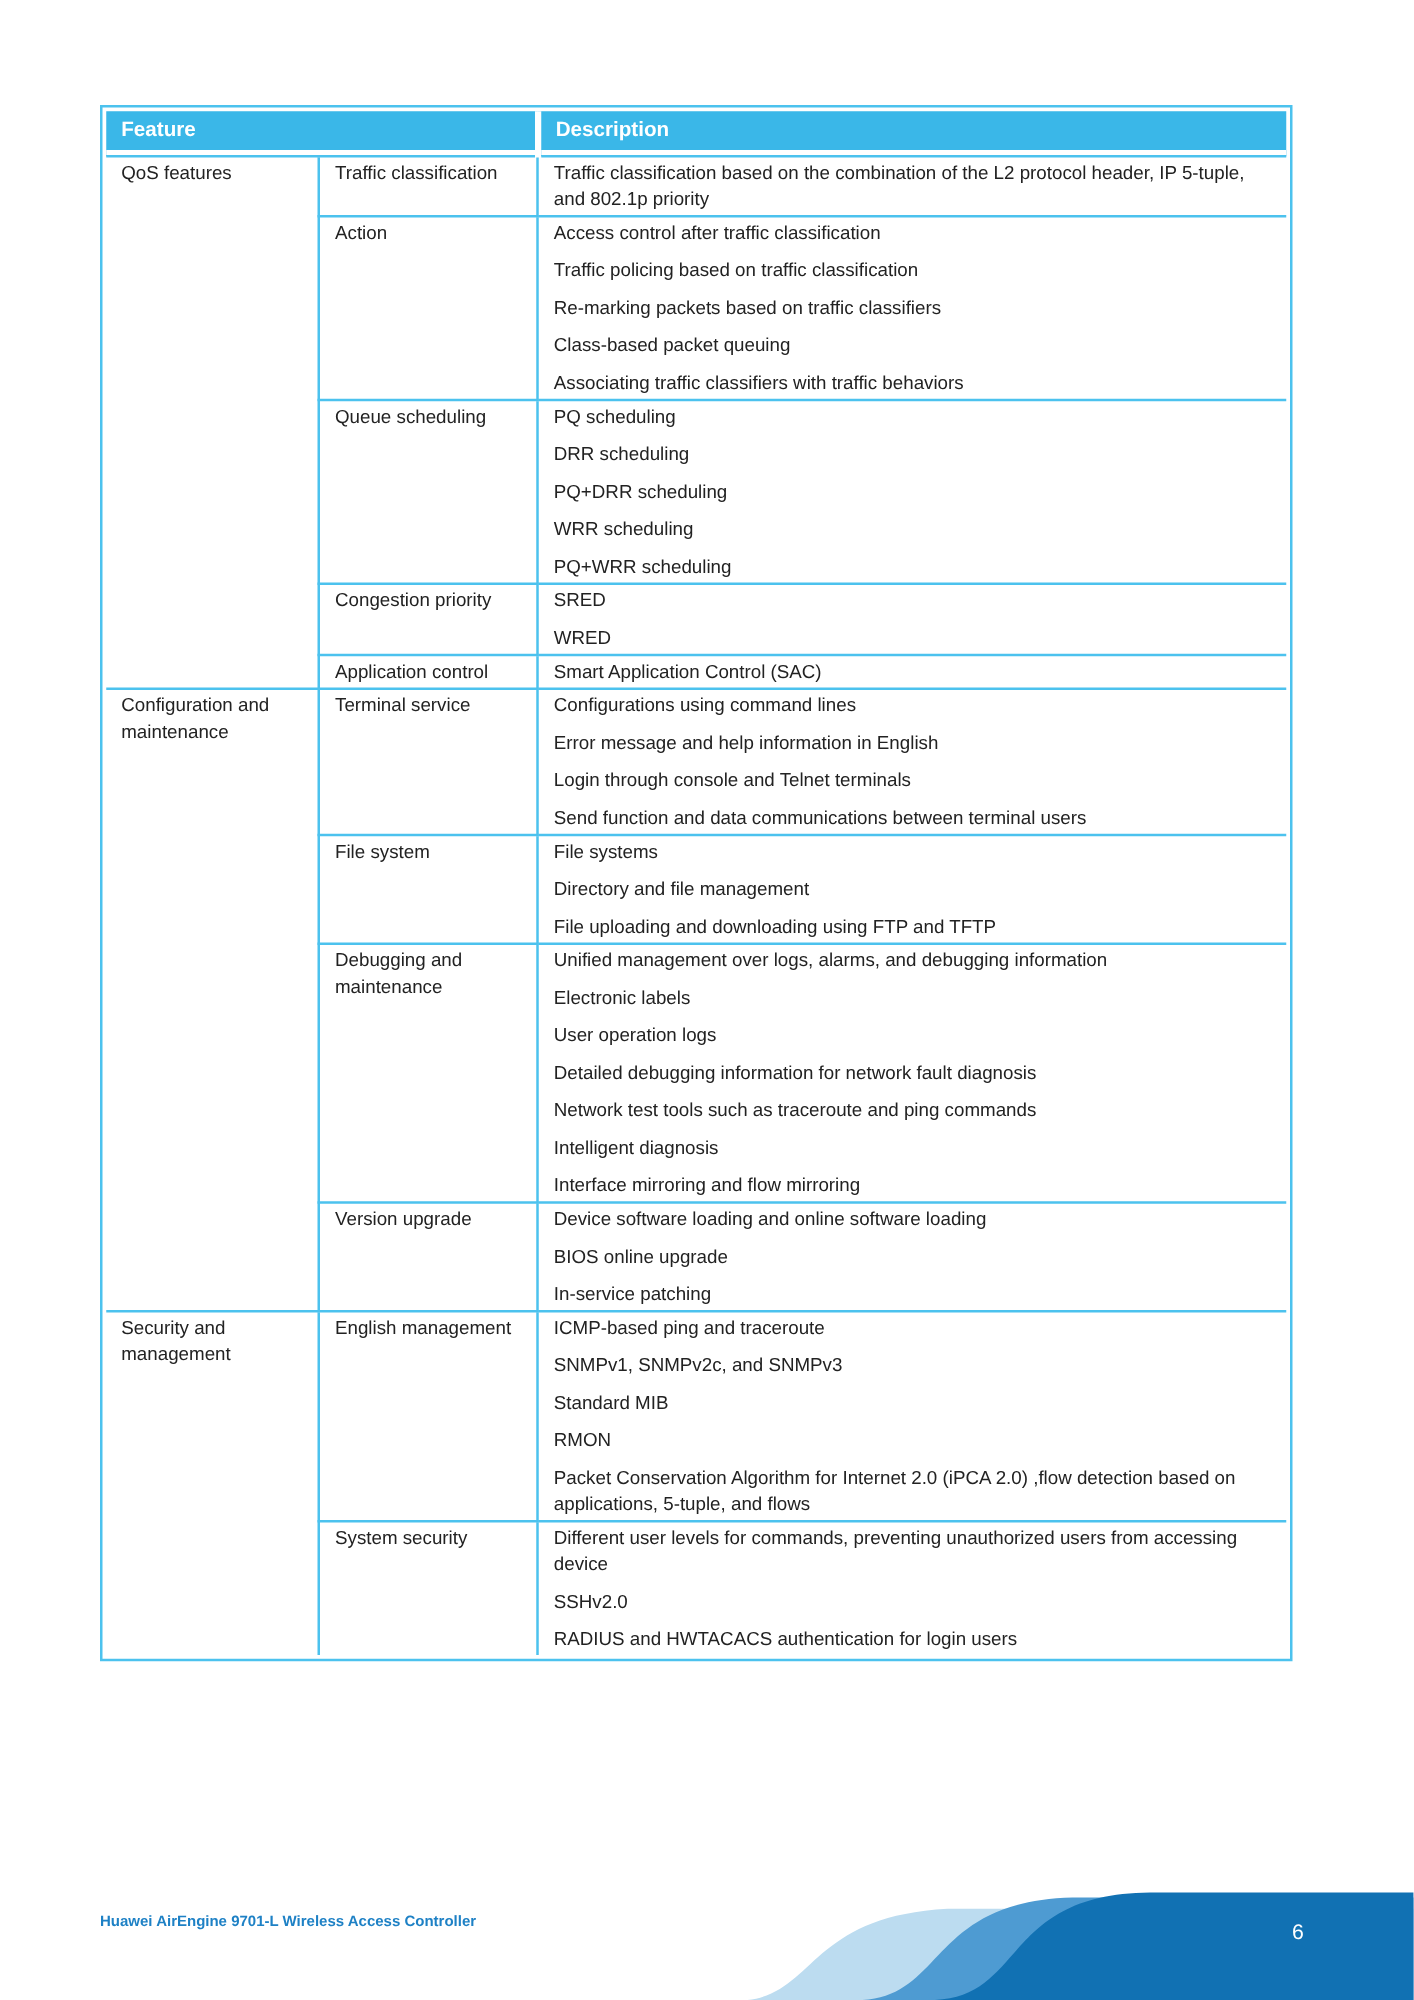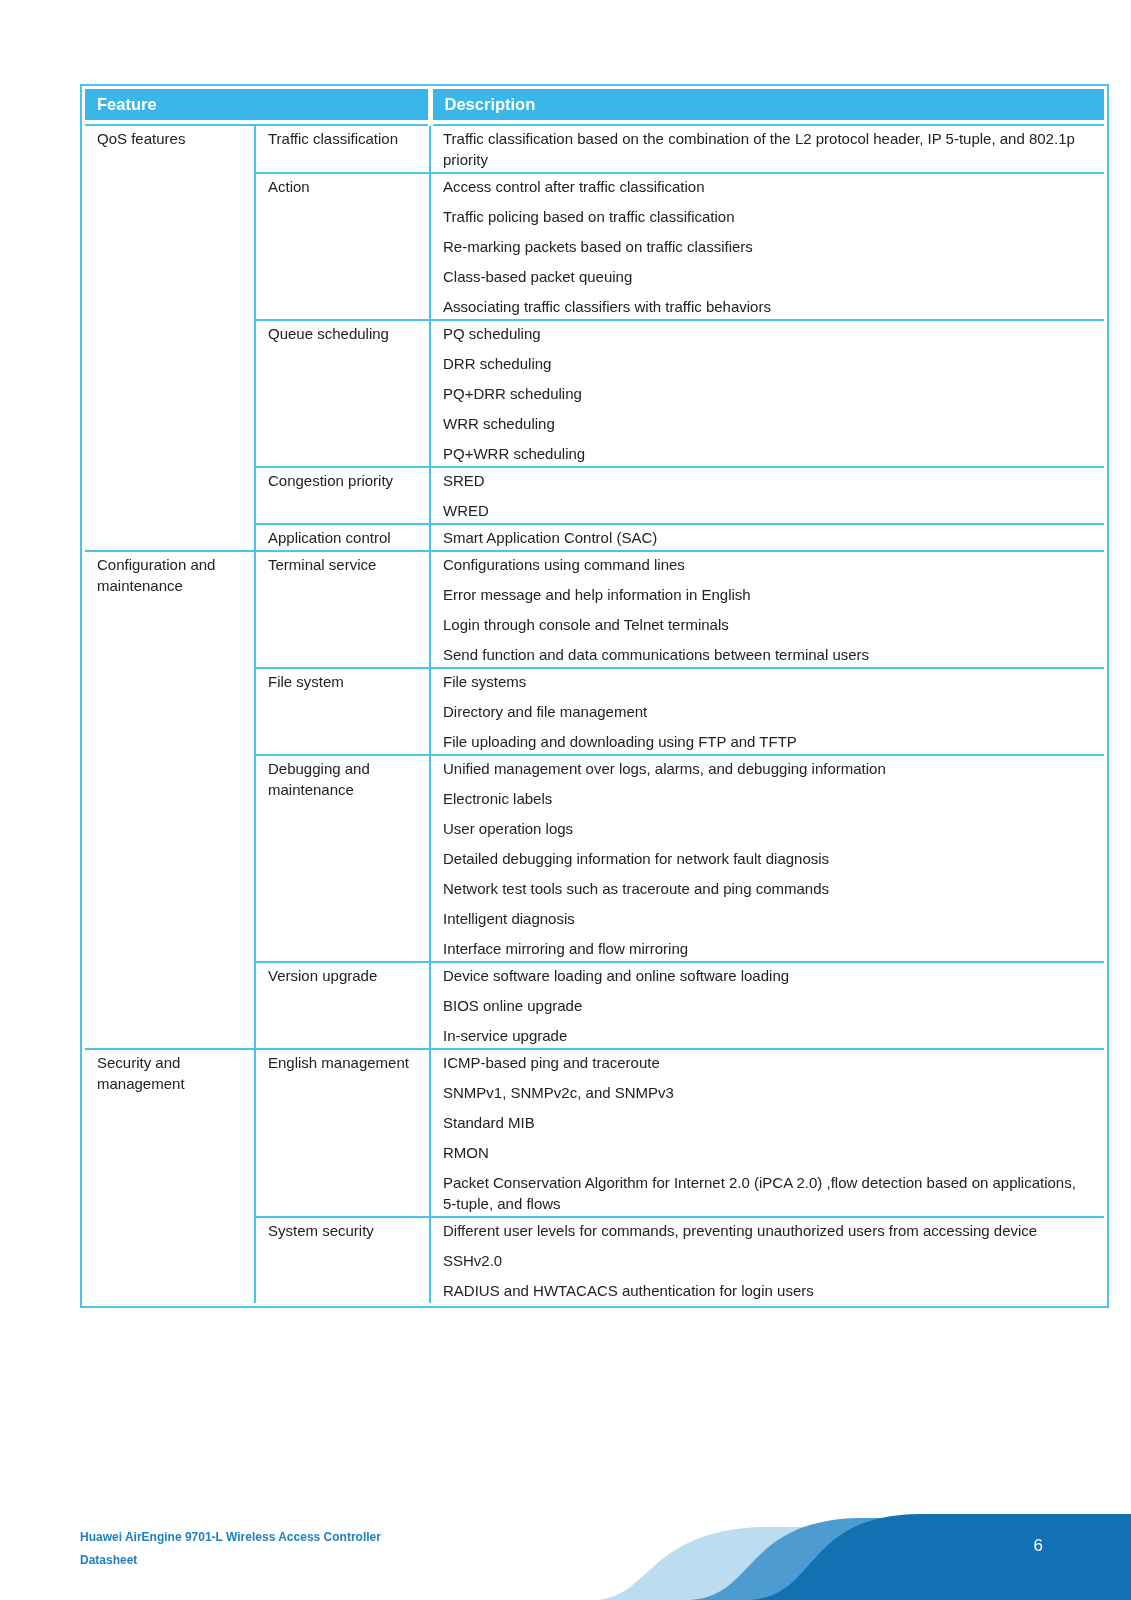--- a/index.html
+++ b/index.html
@@ -15,21 +15,21 @@
   html,body{margin:0;padding:0;}
   body{
     width:1131px;height:1600px;background:#ffffff;
     font-family:"Liberation Sans","DejaVu Sans",sans-serif;
     color:var(--body-text);
   }
   .page{position:relative;width:1131px;height:1600px;overflow:hidden;background:#fff;}
 
   
   .table-wrap{
-    position:absolute;left:80px;top:84px;width:1029px;
+    position:absolute;left:80px;top:84px;width:954px;
     border:2px solid var(--table-border);
     padding:3px;background:#fff;
   }
   table.features{
     width:100%;border-collapse:collapse;border-style:hidden;
     table-layout:fixed;
   }
   col.c1{width:170px;}
   col.c2{width:175px;}
   th{
@@ -150,21 +150,21 @@
             <p>Network test tools such as traceroute and ping commands</p>
             <p>Intelligent diagnosis</p>
             <p>Interface mirroring and flow mirroring</p>
           </td>
         </tr>
         <tr>
           <td class="feat">Version upgrade</td>
           <td class="desc">
             <p>Device software loading and online software loading</p>
             <p>BIOS online upgrade</p>
-            <p>In-service upgrade</p>
+            <p>In-service patching</p>
           </td>
         </tr>
 
         <tr>
           <td class="cat" rowspan="2">Security and management</td>
           <td class="feat">English management</td>
           <td class="desc">
             <p>ICMP-based ping and traceroute</p>
             <p>SNMPv1, SNMPv2c, and SNMPv3</p>
             <p>Standard MIB</p>
@@ -179,21 +179,20 @@
             <p>SSHv2.0</p>
             <p>RADIUS and HWTACACS authentication for login users</p>
           </td>
         </tr>
       </tbody>
     </table>
   </div>
 
   <div class="footer-title">
     <div>Huawei AirEngine 9701-L Wireless Access Controller</div>
-    <div>Datasheet</div>
   </div>
 
   <svg class="footer-wave" viewBox="0 0 1131 120" preserveAspectRatio="none" aria-hidden="true">
     <path d="M 598 120 C 652 114 648 53 758 47 L 1131 47 L 1131 120 Z" fill="#bcdcf0"></path>
     <path d="M 690 120 C 756 116 744 41 858 38 L 1131 38 L 1131 120 Z" fill="#4e9bd2"></path>
     <path d="M 748 120 C 820 117 802 35 920 34 L 1131 34 L 1131 120 Z" fill="#1171b3"></path>
   </svg>
 
   <div class="page-number">6</div>
 

